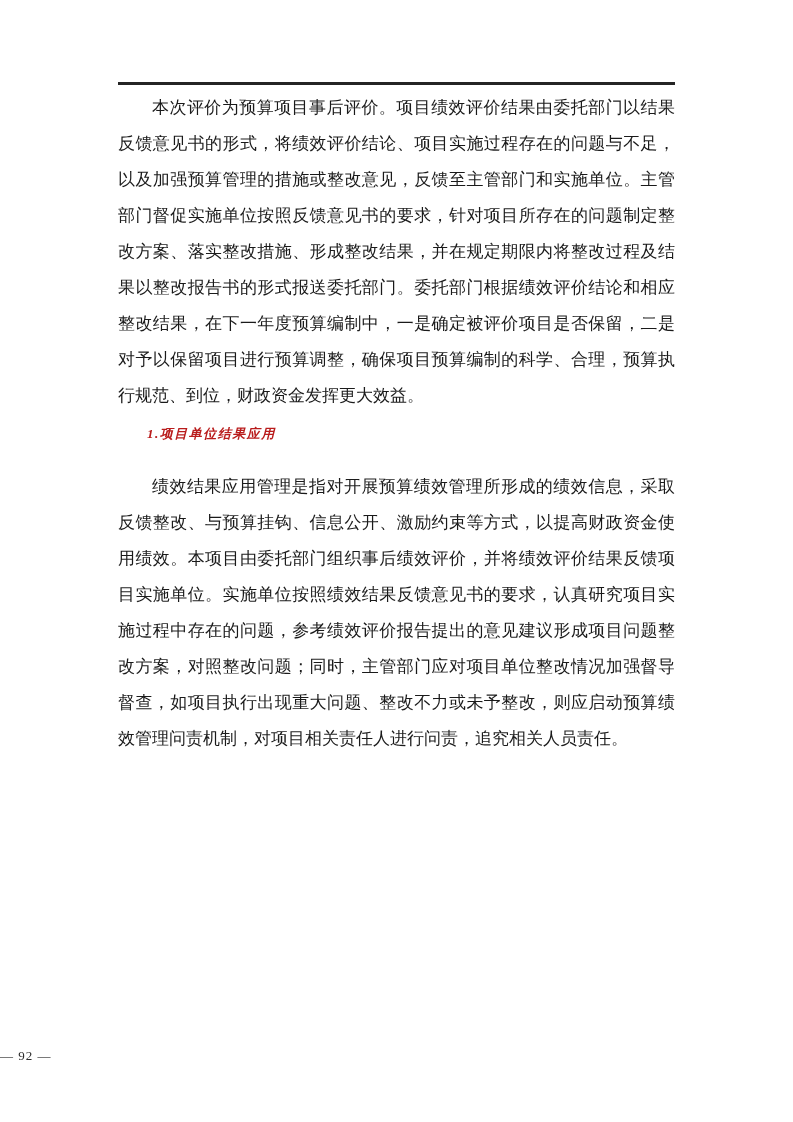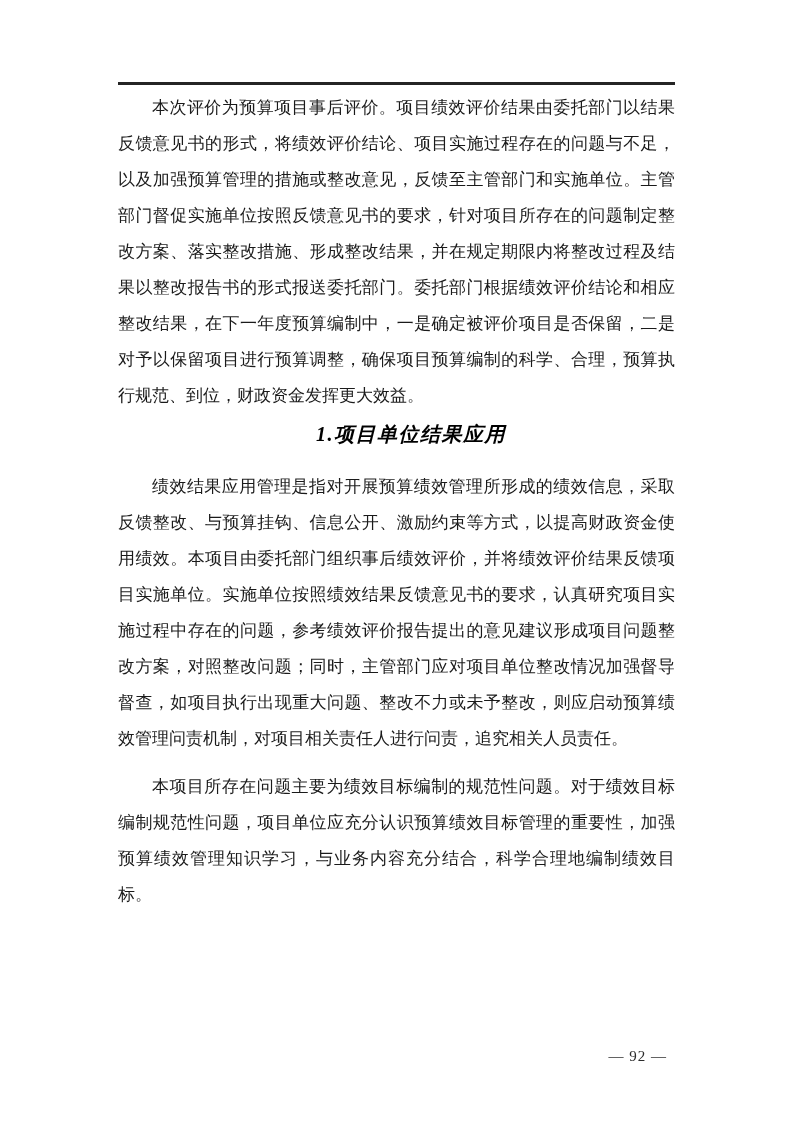--- a/index.html
+++ b/index.html
@@ -55,35 +55,34 @@
     font-family: "Liberation Sans", "DejaVu Sans", sans-serif;
     font-size: 18.5px;
     font-weight: 700;
     line-height: 40px;
     color: #111111;
   }
   h4.subsection-heading {
     margin: 0;
     padding-left: 29px;
     font-family: "Liberation Serif", "DejaVu Serif", serif;
-    font-size: 20px;
+    font-size: 13px;
     font-weight: 700;
     font-style: italic;
     letter-spacing: 1.5px;
     line-height: 40px;
-    color: #000000;
-    text-align: center;
+    color: #b91c1c;
   }
   .page-number {
     position: absolute;
     left: 0;
     top: 1048px;
     width: 667px;
-    text-align: right;
-    font-size: 15px;
+    text-align: left;
+    font-size: 13px;
     letter-spacing: 1px;
     color: #2b2b2b;
   }
 </style>
 </head>
 <body>
 
 <div class="page">
 
   <div class="top-rule"></div>
@@ -91,19 +90,18 @@
   <div class="content">
 
 
     <p class="body">本次评价为预算项目事后评价。项目绩效评价结果由委托部门以结果反馈意见书的形式，将绩效评价结论、项目实施过程存在的问题与不足，以及加强预算管理的措施或整改意见，反馈至主管部门和实施单位。主管部门督促实施单位按照反馈意见书的要求，针对项目所存在的问题制定整改方案、落实整改措施、形成整改结果，并在规定期限内将整改过程及结果以整改报告书的形式报送委托部门。委托部门根据绩效评价结论和相应整改结果，在下一年度预算编制中，一是确定被评价项目是否保留，二是对予以保留项目进行预算调整，确保项目预算编制的科学、合理，预算执行规范、到位，财政资金发挥更大效益。</p>
 
 
     <h4 class="subsection-heading">1.项目单位结果应用</h4>
 
     <p class="body gap-small">绩效结果应用管理是指对开展预算绩效管理所形成的绩效信息，采取反馈整改、与预算挂钩、信息公开、激励约束等方式，以提高财政资金使用绩效。本项目由委托部门组织事后绩效评价，并将绩效评价结果反馈项目实施单位。实施单位按照绩效结果反馈意见书的要求，认真研究项目实施过程中存在的问题，参考绩效评价报告提出的意见建议形成项目问题整改方案，对照整改问题；同时，主管部门应对项目单位整改情况加强督导督查，如项目执行出现重大问题、整改不力或未予整改，则应启动预算绩效管理问责机制，对项目相关责任人进行问责，追究相关人员责任。</p>
 
-    <p class="body gap-medium">本项目所存在问题主要为绩效目标编制的规范性问题。对于绩效目标编制规范性问题，项目单位应充分认识预算绩效目标管理的重要性，加强预算绩效管理知识学习，与业务内容充分结合，科学合理地编制绩效目标。</p>
 
   </div>
 
   <div class="page-number">— 92 —</div>
 
 </div>
 
 </body></html>

